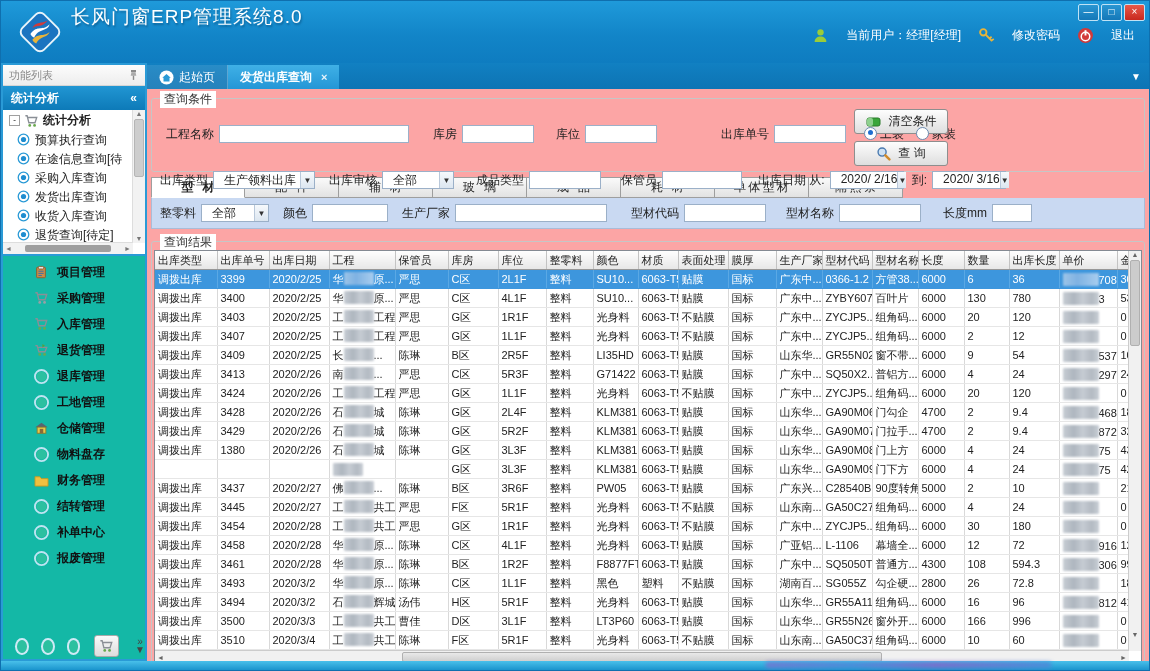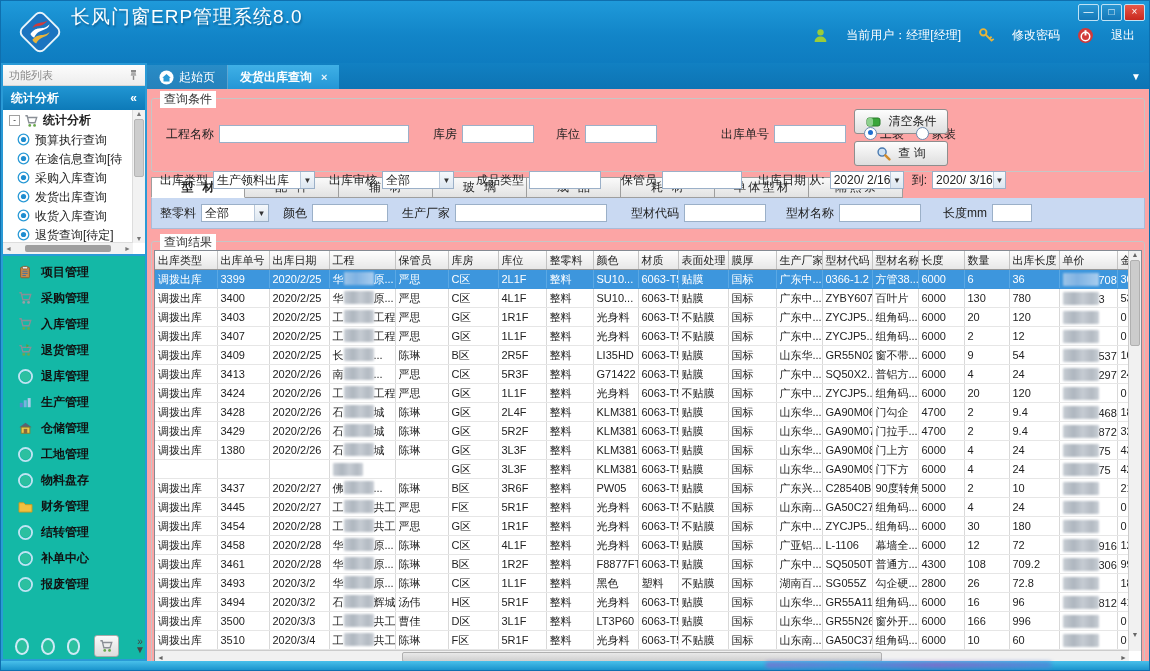--- a/index.html
+++ b/index.html
@@ -32,21 +32,21 @@
   .tree-root{display:flex;align-items:center;gap:4px;height:21px;padding-left:6px;font-size:12px;font-weight:bold;}
   .expander{width:9px;height:9px;border:1px solid #a0a0a0;font-size:8px;line-height:7px;text-align:center;color:#555;background:#fff;}
   .tree-item{display:flex;align-items:center;gap:5px;height:19px;padding-left:14px;font-size:12px;white-space:nowrap;}
   .vscroll{position:absolute;right:0;top:0;bottom:11px;width:12px;background:#f2f2f2;border-left:1px solid #ddd;
     display:flex;flex-direction:column;align-items:center;font-size:7px;color:#777;}
   .vscroll .thumb{width:8px;background:#cdcdcd;border:1px solid #b5b5b5;border-radius:2px;margin-top:2px;}
   .hscroll{position:absolute;left:0;right:12px;bottom:0;height:11px;background:#f2f2f2;border-top:1px solid #ddd;
     display:flex;align-items:center;font-size:7px;color:#777;justify-content:space-between;padding:0 2px;}
   .hscroll .thumb{height:7px;background:#9f9f9f;border-radius:2px;}
   #menulist{margin-top:3px;}
-  .menu-item{display:flex;align-items:center;gap:8px;height:26px;padding-left:14px;font-size:12px;
+  .menu-item{display:flex;align-items:center;gap:8px;height:26px;padding-left:30px;font-size:12px;
     font-weight:bold;color:#111;cursor:default;}
   .menu-item .mi{display:inline-flex;width:16px;height:16px;align-items:center;justify-content:center;}
   #quickrow{position:absolute;left:0;right:0;bottom:2px;height:22px;display:flex;align-items:center;
     gap:16px;padding-left:14px;}
   .qdot{width:13px;height:13px;border-radius:50%;background:#2cc0a0;box-shadow:0 0 0 2px #cfeaf6;}
   #qcartbtn{width:30px;height:20px;background:linear-gradient(#fafafa,#ddd);border:1px solid #aaa;
     border-radius:3px;display:flex;align-items:center;justify-content:center;}
   #overflow{font-size:10px;color:#444;line-height:8px;text-align:center;}
   
   #main{position:absolute;left:146px;top:62px;right:0;bottom:9px;background:#fff;overflow:hidden;}
@@ -57,21 +57,21 @@
   .tabclose{font-size:11px;color:#e8f4fb;margin-left:4px;}
   #tablist-arrow{position:absolute;right:8px;top:8px;color:#fff;font-size:10px;}
   #content{position:absolute;left:0;right:0;top:26px;bottom:0;background:#fca5a5;padding:3px 4px;box-sizing:border-box;}
   .groupbox{position:relative;border:1px solid #c6c6c6;border-radius:3px;}
   .groupbox>.gtitle{position:absolute;top:-8px;left:8px;background:#fff;padding:0 4px;font-size:12px;color:#333;}
   #qbox{height:72px;margin-top:6px;}
   .qrow{display:flex;align-items:center;height:22px;margin-top:24px;font-size:12px;white-space:nowrap;}
   .qrow label{margin-right:5px;}
   .tinput{height:18px;border:1px solid #9bb0c8;font-size:12px;padding:0 3px;box-sizing:border-box;background:#fff;}
   .combo{height:18px;border:1px solid #9bb0c8;background:#fff;font-size:12px;display:inline-flex;
-    align-items:center;box-sizing:border-box;padding-left:3px;justify-content:space-between;}
+    box-sizing:border-box;padding-left:10px;justify-content:space-between;}
   .combo .arr{width:13px;height:100%;background:linear-gradient(#f6f9fc,#dce6f0);border-left:1px solid #b9c8da;
     font-size:8px;color:#333;display:flex;align-items:center;justify-content:center;}
   .radio{width:11px;height:11px;border-radius:50%;border:1px solid #6a8ab0;background:#fff;display:inline-block;
     vertical-align:-2px;margin-right:3px;position:relative;}
   .radio.sel::after{content:"";position:absolute;left:2.5px;top:2.5px;width:5px;height:5px;border-radius:50%;background:#1f6fd0;}
   .btncol{position:absolute;right:196px;top:10px;display:flex;flex-direction:column;gap:7px;}
   .btn{height:23px;min-width:92px;border:1px solid #8e8e8e;border-radius:3px;font-size:12px;
     background:linear-gradient(#fdfdfd,#dedede);display:flex;align-items:center;justify-content:center;gap:7px;}
   
   #mattabs{display:flex;margin-top:5px;height:21px;}
@@ -272,46 +272,36 @@
           <span class="mi">
             <svg width="15" height="15" viewBox="0 0 16 16">
               <circle cx="8" cy="8" r="7" fill="none" stroke="#bfe4f2" stroke-width="2"></circle>
               <circle cx="8" cy="8" r="5.4" fill="#2cc0a0"></circle>
             </svg>
           </span>
           <span>退库管理</span>
         </div>
         <div class="menu-item">
           <span class="mi">
-            <svg width="15" height="14" viewBox="0 0 16 16">
-              <rect x="1.5" y="9" width="3.4" height="5" fill="#5b8ad0"></rect>
-              <rect x="6" y="6" width="3.4" height="8" fill="#77b3e0"></rect>
-              <rect x="10.5" y="3.5" width="3.4" height="10.5" fill="#a8cdea"></rect>
-            </svg>
-          </span>
-          <span>生产管理</span>
+            <svg width="15" height="15" viewBox="0 0 16 16">
+              <circle cx="8" cy="8" r="7" fill="none" stroke="#bfe4f2" stroke-width="2"></circle>
+              <circle cx="8" cy="8" r="5.4" fill="#2cc0a0"></circle>
+            </svg>
+          </span>
+          <span>工地管理</span>
         </div>
         <div class="menu-item">
           <span class="mi">
             <svg width="15" height="14" viewBox="0 0 16 16">
               <path d="M1 7l7-5 7 5z" fill="#5a6470"></path>
               <rect x="3" y="7" width="10" height="7" fill="#e8c84a" stroke="#8a7a2a"></rect>
               <rect x="6" y="9" width="4" height="5" fill="#8a6a3a"></rect>
             </svg>
           </span>
           <span>仓储管理</span>
-        </div>
-        <div class="menu-item">
-          <span class="mi">
-            <svg width="15" height="15" viewBox="0 0 16 16">
-              <circle cx="8" cy="8" r="7" fill="none" stroke="#bfe4f2" stroke-width="2"></circle>
-              <circle cx="8" cy="8" r="5.4" fill="#2cc0a0"></circle>
-            </svg>
-          </span>
-          <span>工地管理</span>
         </div>
         <div class="menu-item">
           <span class="mi">
             <svg width="15" height="15" viewBox="0 0 16 16">
               <circle cx="8" cy="8" r="7" fill="none" stroke="#bfe4f2" stroke-width="2"></circle>
               <circle cx="8" cy="8" r="5.4" fill="#2cc0a0"></circle>
             </svg>
           </span>
           <span>物料盘存</span>
         </div>
@@ -862,21 +852,21 @@
                   <td>整料</td>
                   <td>F8877FT</td>
                   <td>6063-T5</td>
                   <td>贴膜</td>
                   <td>国标</td>
                   <td>广东中...</td>
                   <td>SQ5050T20</td>
                   <td>普通方...</td>
                   <td>4300</td>
                   <td>108</td>
-                  <td>709.2</td>
+                  <td>594.3</td>
                   <td class="pricecell"><span class="cz"></span>306</td>
                   <td>996</td>
                 </tr>
                 <tr>
                   <td>调拨出库</td>
                   <td>3493</td>
                   <td>2020/3/2</td>
                   <td>华<span class="cz"></span>原...</td>
                   <td>陈琳</td>
                   <td>C区</td>

